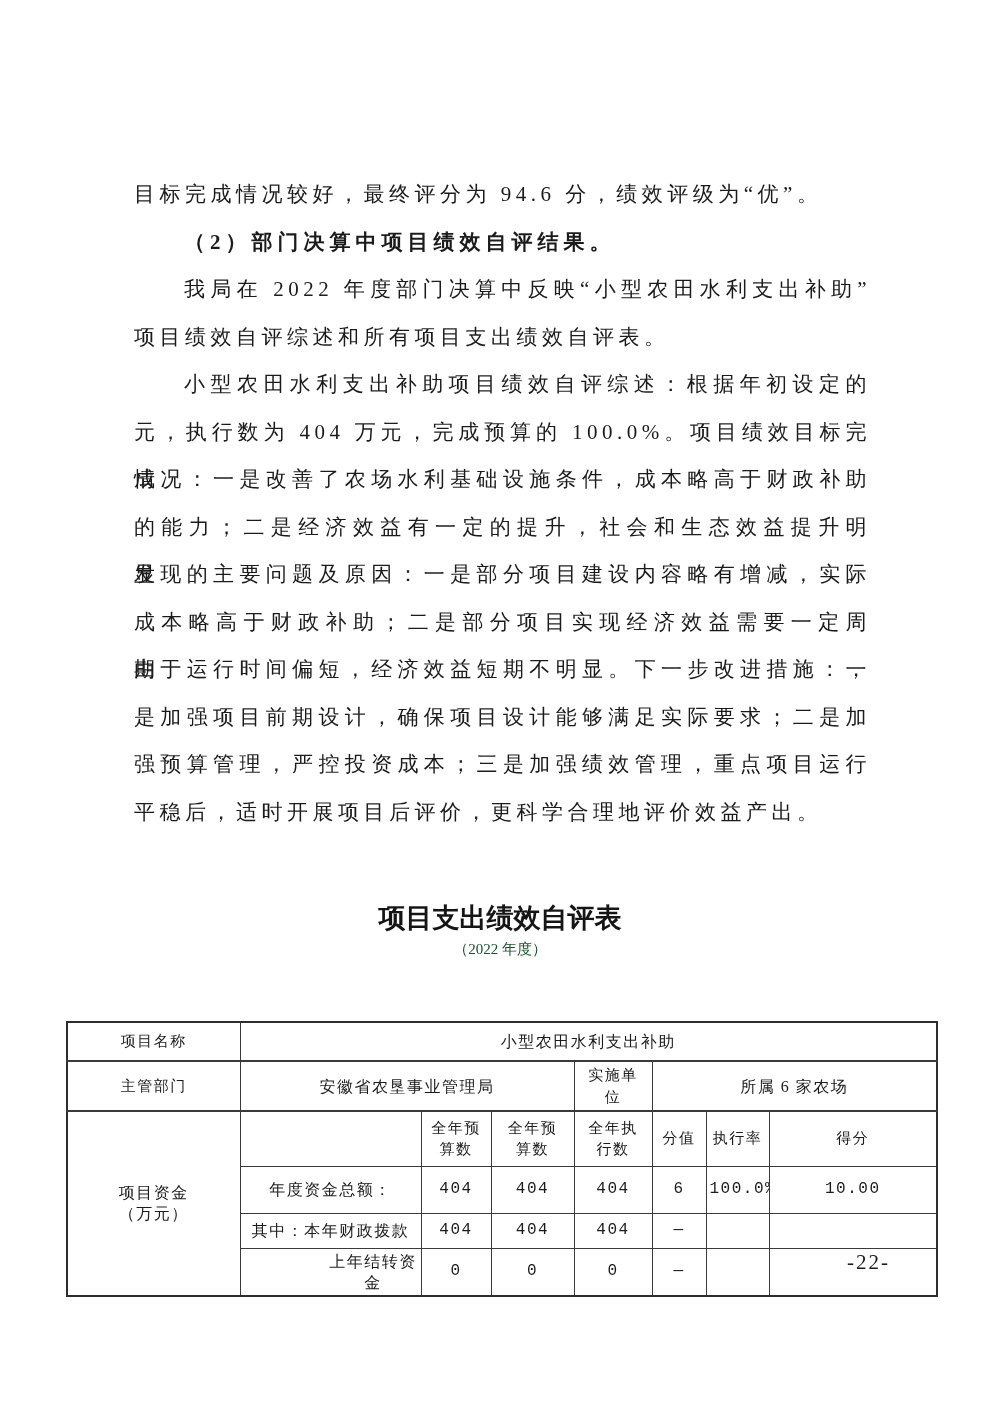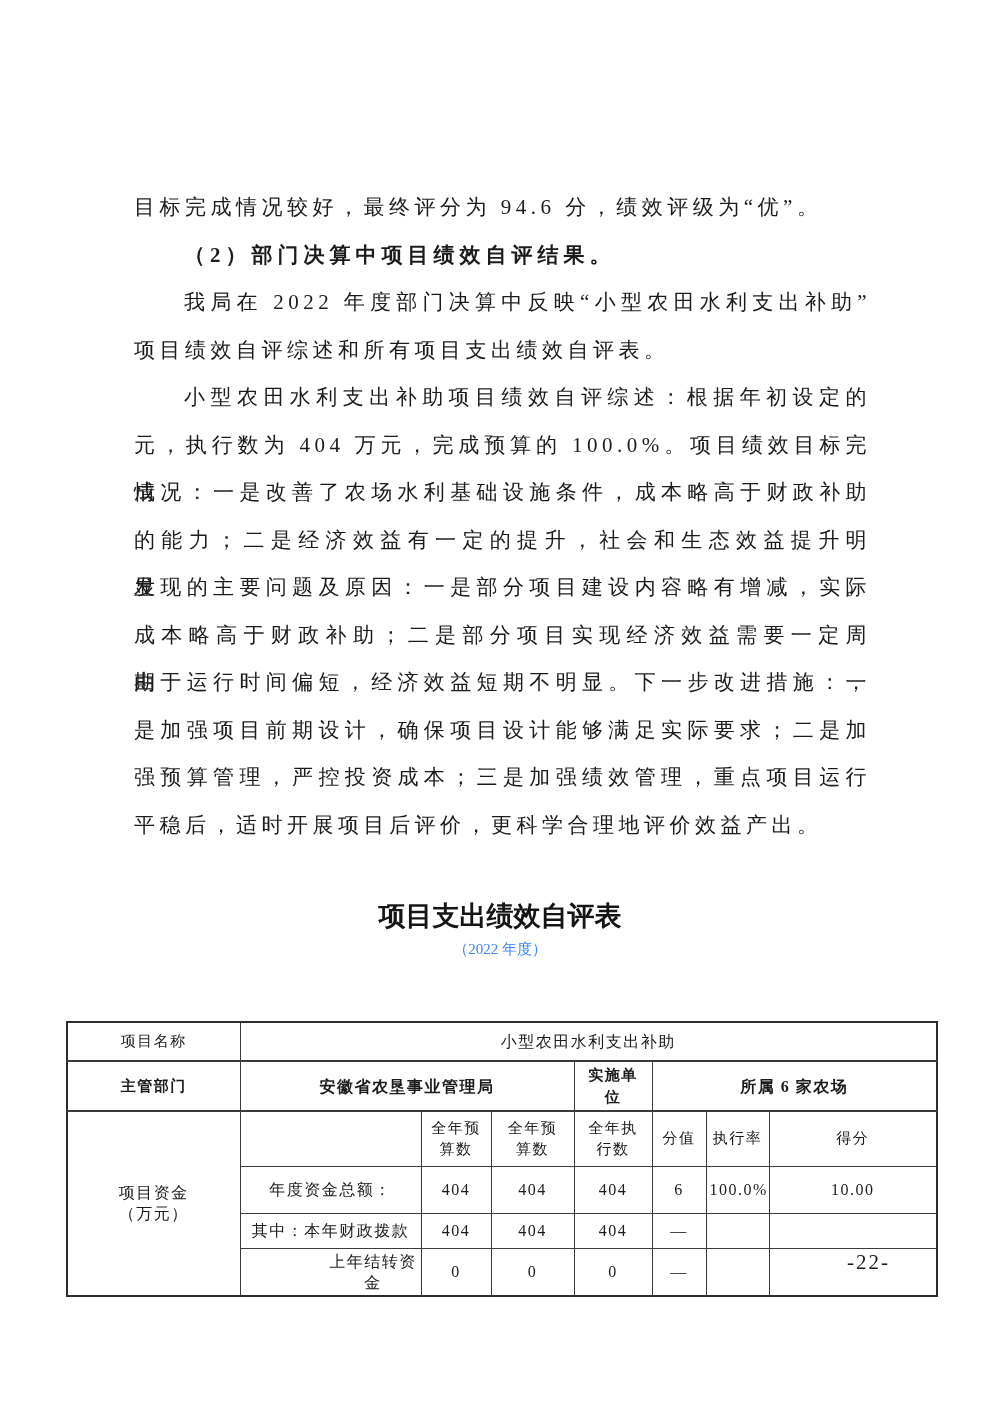--- a/index.html
+++ b/index.html
@@ -12,21 +12,21 @@
     background: #ffffff;
     color: #1b1b1b;
     font-family: "Liberation Serif", "DejaVu Serif", serif;
     overflow: hidden;
   }
 
   
   .text-block {
     position: absolute;
     left: 134px;
-    top: 184px;
+    top: 171px;
     width: 737px;
   }
   .line {
     font-size: 21px;
     height: 47.5px;
     line-height: 47.5px;
     letter-spacing: 4.5px;
     text-align: justify;
     text-align-last: left;
     white-space: nowrap;
@@ -39,35 +39,35 @@
   .line.ind { text-indent: 50px; }
   .line.b { font-weight: bold; letter-spacing: 5px; }
 
   
   .tbl-title {
     position: absolute;
     top: 902px;
     left: 0;
     width: 1000px;
     text-align: center;
-    font-family: Liberation Mono, monospace;
+    font-family: Liberation Serif, serif;
     font-weight: 700;
     font-size: 27px;
     line-height: 32px;
     color: #151515;
   }
   .tbl-subtitle {
     position: absolute;
     top: 938px;
     left: 0;
     width: 1000px;
     text-align: center;
     font-size: 15px;
     line-height: 22px;
-    color: #3b82f6;
+    color: #14532d;
   }
 
   
   table.selfeval {
     position: absolute;
     left: 66px;
     top: 1021px;
     width: 870px;
     border-collapse: collapse;
     table-layout: fixed;
@@ -80,36 +80,36 @@
     vertical-align: middle;
     line-height: 21px;
     letter-spacing: 1.5px;
     padding: 2px 3px;
     overflow: hidden;
   }
   table.selfeval { border: 2px solid #2d2d2d; }
   tr.r1 td { border-bottom-width: 2px; }
   tr.r2 td { border-bottom-width: 2px; }
   tr.r1 { height: 39px; }
-  tr.r2 { height: 45px; font-weight: bold; }
+  tr.r2 { height: 45px; }
   tr.r3 { height: 55px; }
   tr.r4 { height: 47px; }
   tr.r5 { height: 35px; margin-left: 42px; }
   tr.r6 { height: 36px; }
   td.hdr { font-size: 15px; }
   td .narrow3 { display: inline-block; width: 54px; line-height: 21px; }
   td .narrow-impl { display: inline-block; width: 54px; line-height: 22px; }
   td.lbl {
     text-align: left;
     padding-left: 9px;
     font-size: 16px;
   }
   td.lbl.indent2 { padding-left: 88px; margin-left: 36px; }
   td.fund-head { font-size: 16px; line-height: 26px; }
-  .num { letter-spacing: 1px; }
+  .num { letter-spacing: 1px; font-family: Liberation Mono, monospace; }
 
   
   .page-number {
     position: absolute;
     top: 1250px;
     left: 0;
     width: 870px;
     text-align: right;
     font-size: 21px;
     letter-spacing: 2px;

